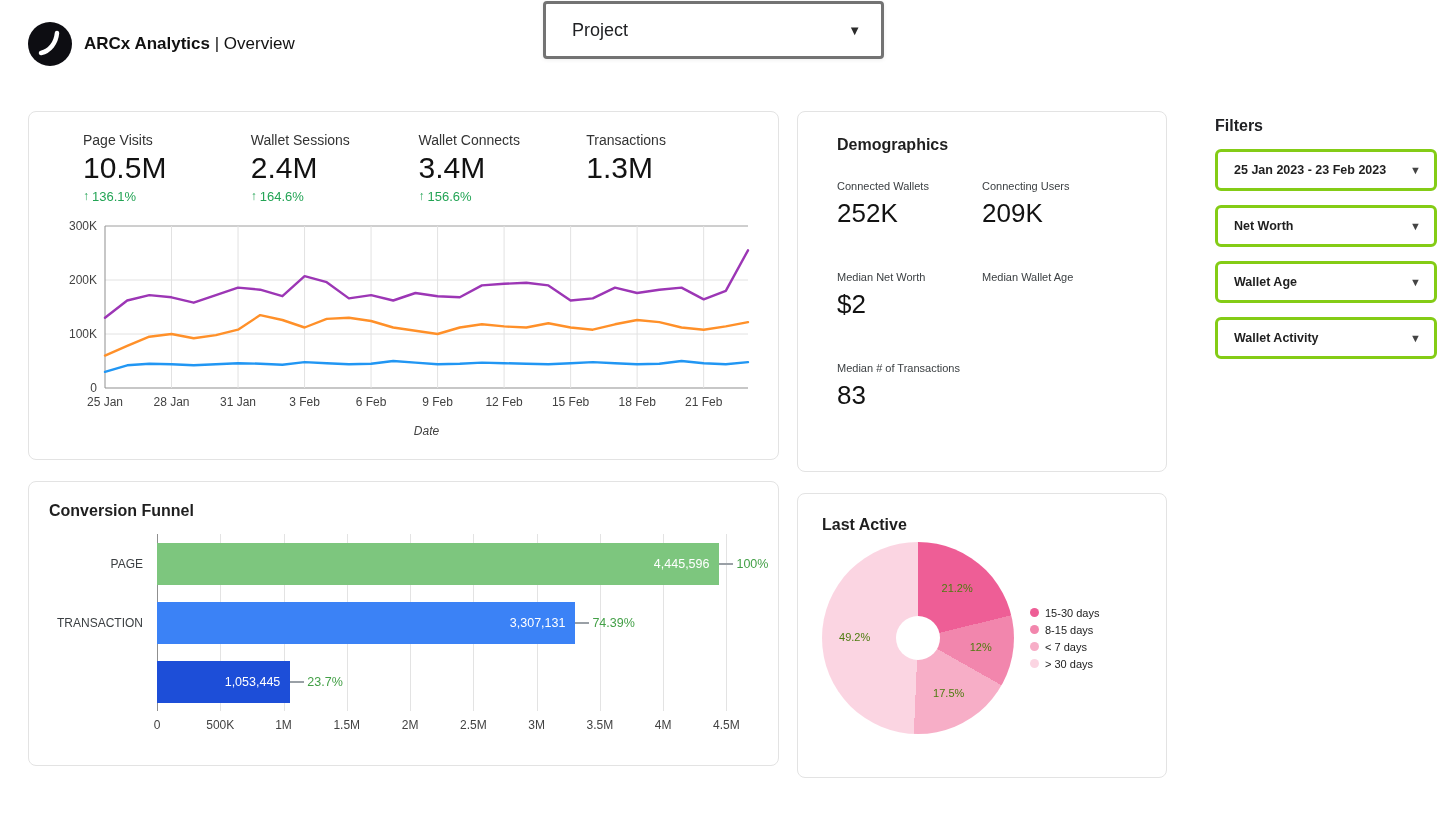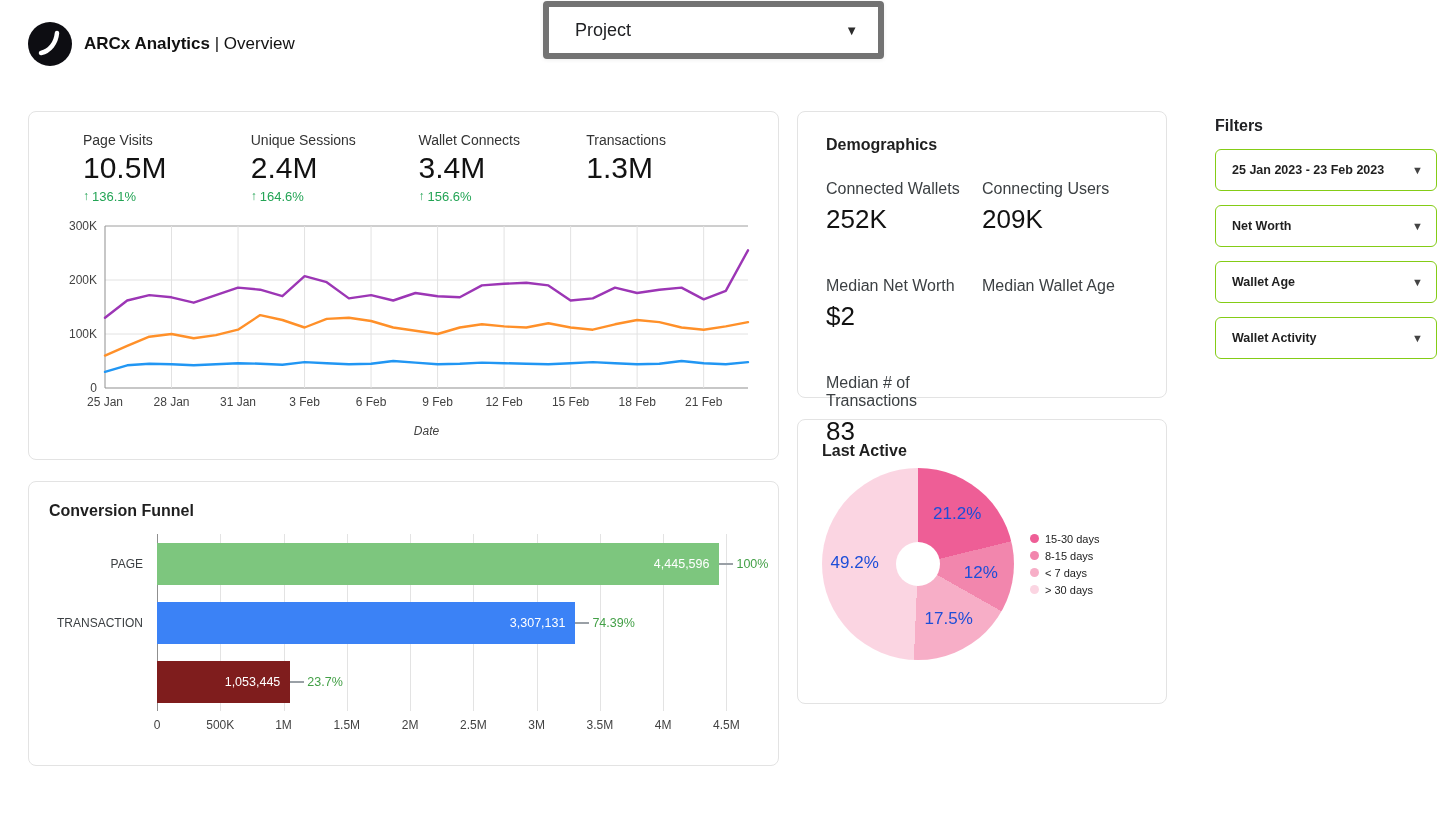--- a/index.html
+++ b/index.html
@@ -6,21 +6,21 @@
   html,body { width: 1456px; height: 815px; background: #ffffff;
     font-family: "Liberation Sans", sans-serif; color: #202124; overflow: hidden; }
 
   
   header { position: relative; height: 96px; }
   .brand { position: absolute; left: 28px; top: 22px; display: flex; align-items: center; gap: 12px; }
   .logo { width: 44px; height: 44px; display: block; }
   .brand-text { font-size: 17px; color: #111; }
   .brand-text .b { font-weight: 700; }
   .project-select { position: absolute; left: 543px; top: 1px; width: 341px; height: 58px;
-    background: #fff; border: 6px solid #737373; border-radius: 4px;
+    background: #fff; border: 3px solid #737373; border-radius: 4px;
     box-shadow: 0 1px 4px rgba(0,0,0,.07); display: flex; align-items: center;
     justify-content: space-between; padding: 0 20px 0 26px; font-size: 18px; cursor: pointer; }
   .chev { font-size: 13px; color: #2b2b2b; }
 
   
   main { display: flex; align-items: flex-start; padding: 15px 0 0 28px; }
   .col-left { width: 751px; }
   .col-mid { width: 370px; margin-left: 18px; }
   .col-filters { width: 222px; margin-left: 48px; }
   .card { background: #fff; border: 1px solid #e3e3e3; border-radius: 8px; }
@@ -53,41 +53,41 @@
   .funnel-bar { height: 42px; background: #7dc67e; display: flex; align-items: center;
     justify-content: flex-end; flex-shrink: 0; }
   .funnel-val { color: #fff; font-size: 12.5px; padding-right: 10px; white-space: nowrap; }
   .funnel-pct { color: #43a047; font-size: 12.5px; display: flex; align-items: center; white-space: nowrap; }
   .funnel-pct::before { content: ""; display: inline-block; width: 14px; height: 2px;
     background: #9aa0a6; margin: 0 3px 0 0; }
   #funnel-axis { position: relative; height: 24px; }
   .xtick { position: absolute; transform: translateX(-50%); top: 7px; font-size: 12px; color: #424242; }
 
   
-  .card-demo { height: 287px; padding: 24px 28px; }
+  .card-demo { height: 361px; padding: 24px 39px; }
   .stats-grid { display: grid; grid-template-columns: 1fr 1fr; row-gap: 42px; margin-top: 26px; }
-  .stat-label { font-size: 16px; color: #3c4043; }
+  .stat-label { font-size: 11px; color: #3c4043; }
   .stat-value { font-size: 26px; font-weight: 400; color: #121212; margin-top: 6px; }
 
   
   .card-active { height: 285px; padding: 22px 24px; }
   .active-body { display: flex; align-items: center; margin-top: 8px; }
   .donut-box { position: relative; width: 192px; height: 192px; flex: none; }
   .donut { position: relative; width: 100%; height: 100%; border-radius: 50%; }
   .donut::after { content: ""; position: absolute; left: 50%; top: 50%; width: 44px; height: 44px;
     margin: -22px 0 0 -22px; background: #fff; border-radius: 50%; }
-  .slice-label { position: absolute; transform: translate(-50%,-50%); font-size: 17px; color: #1d4ed8; z-index: 2; }
+  .slice-label { position: absolute; transform: translate(-50%,-50%); font-size: 11px; color: #4d7c0f; z-index: 2; }
   .legend { margin-left: 16px; }
   .legend-item { display: flex; align-items: center; gap: 6px; margin: 5px 0; }
   .legend-dot { width: 9px; height: 9px; border-radius: 50%; flex: none; }
   .legend-label { font-size: 11px; color: #222; white-space: nowrap; }
 
   
   .col-filters h3 { font-size: 16px; font-weight: 700; margin: 6px 0 14px; }
-  .filter { height: 42px; background: #fff; border: 1px solid #84cc16; border-radius: 6px;
+  .filter { height: 42px; background: #fff; border: 3px solid #84cc16; border-radius: 6px;
     display: flex; align-items: center; justify-content: space-between;
     padding: 0 13px 0 16px; margin-bottom: 14px; cursor: pointer; }
   .filter-label { font-size: 12.5px; font-weight: 700; color: #1f1f1f;
     white-space: nowrap; overflow: hidden; }
   .filter .chev2 { font-size: 11px; color: #444; margin-left: 6px; flex: none; }
 </style>
 </head>
 <body>
 
 <header>
@@ -115,21 +115,21 @@
       <div class="kpis">
         <div class="kpi">
           <div class="kpi-label">Page Visits</div>
           <div class="kpi-value">10.5M</div>
           <div class="kpi-delta">
               <span class="arrow">↑</span>
               <span class="delta-text">136.1%</span>
             </div>
         </div>
         <div class="kpi">
-          <div class="kpi-label">Unique Sessions</div>
+          <div class="kpi-label">Wallet Sessions</div>
           <div class="kpi-value">2.4M</div>
           <div class="kpi-delta">
               <span class="arrow">↑</span>
               <span class="delta-text">164.6%</span>
             </div>
         </div>
         <div class="kpi">
           <div class="kpi-label">Wallet Connects</div>
           <div class="kpi-value">3.4M</div>
           <div class="kpi-delta">
@@ -209,21 +209,21 @@
                 </div>
                 <span class="funnel-pct">100%</span>
               </div>
               <div class="funnel-bar-row">
                 <div class="funnel-bar" style="width:69.62%;background:#3b82f6">
                   <span class="funnel-val">3,307,131</span>
                 </div>
                 <span class="funnel-pct">74.39%</span>
               </div>
               <div class="funnel-bar-row">
-                <div class="funnel-bar" style="width:22.18%;background:#7f1d1d">
+                <div class="funnel-bar" style="width:22.18%;background:#1d4ed8">
                   <span class="funnel-val">1,053,445</span>
                 </div>
                 <span class="funnel-pct">23.7%</span>
               </div>
             </div>
           <div id="funnel-axis">
               <span class="xtick" style="left: 0%;">0</span>
               <span class="xtick" style="left: 10.53%;">500K</span>
               <span class="xtick" style="left: 21.05%;">1M</span>
               <span class="xtick" style="left: 31.58%;">1.5M</span>

